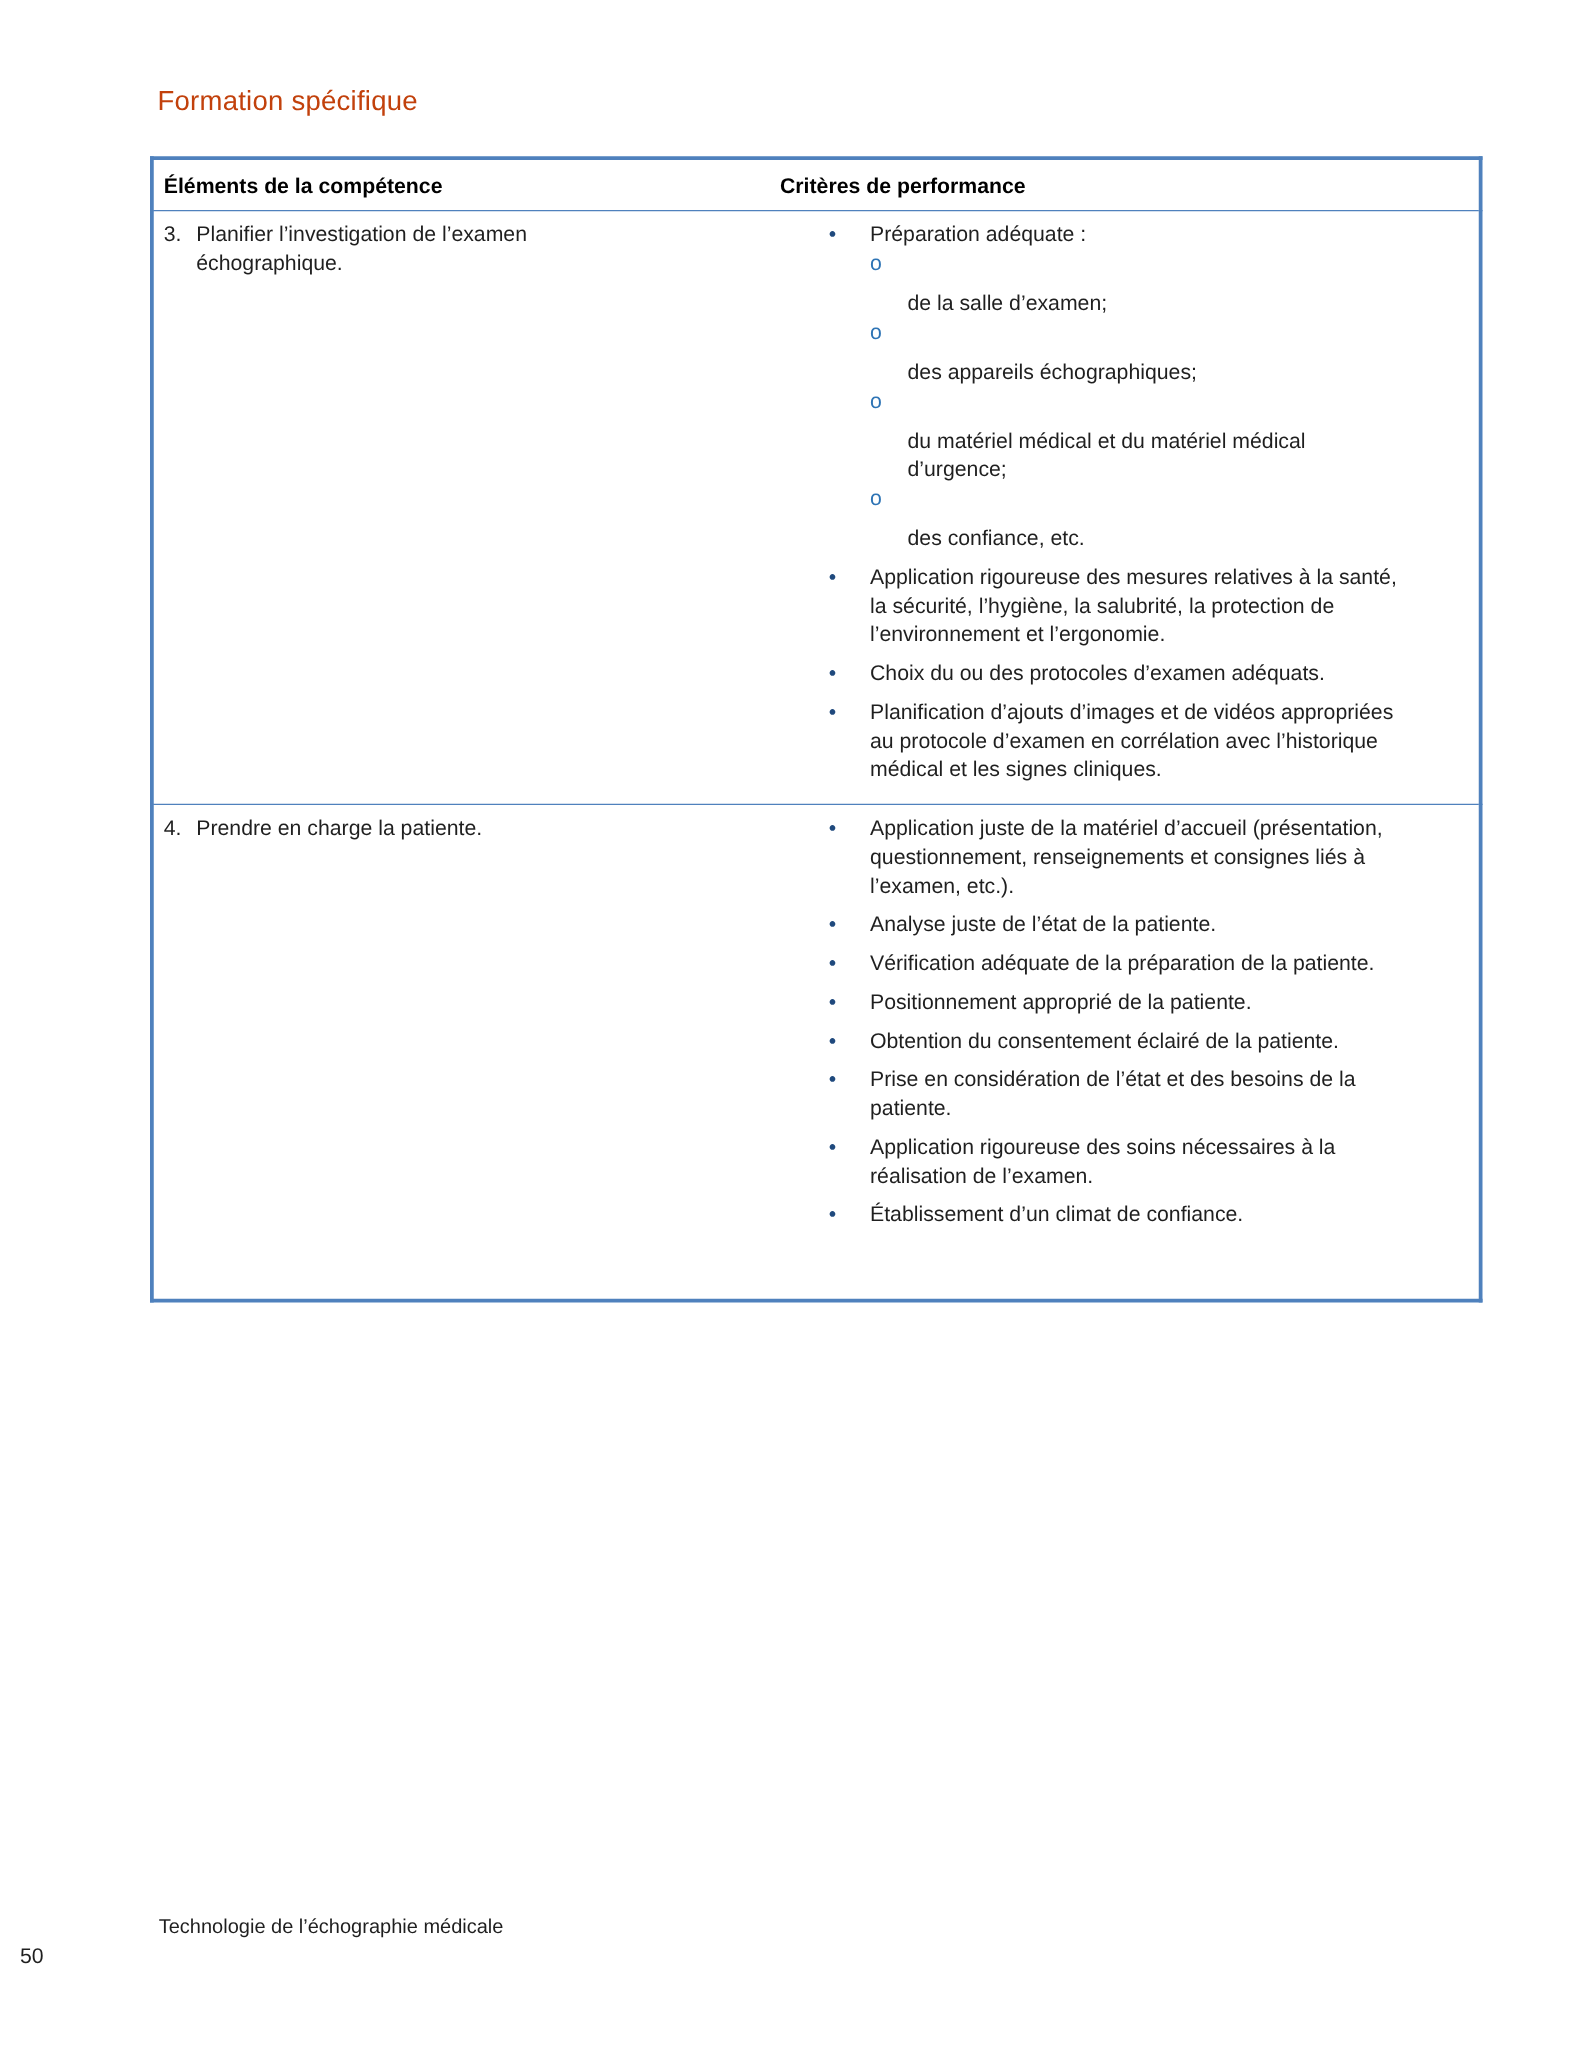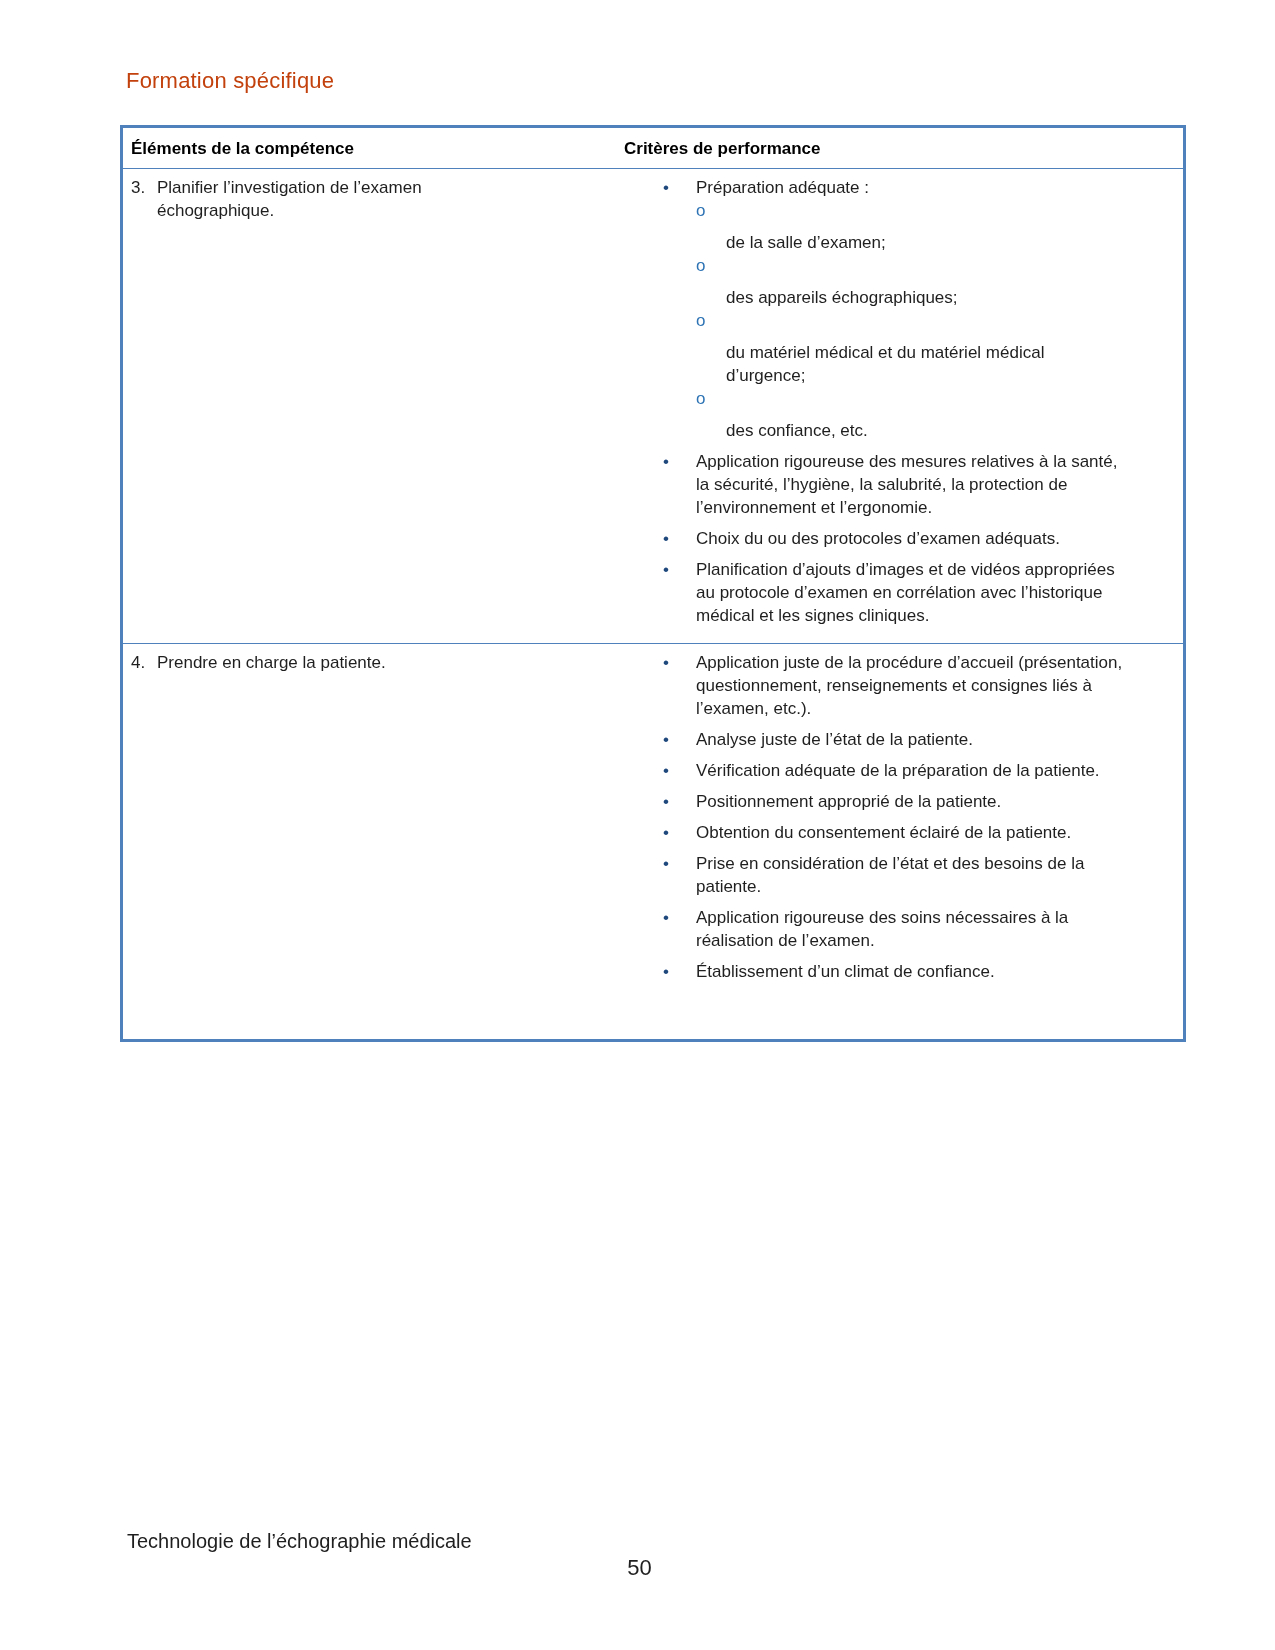--- a/index.html
+++ b/index.html
@@ -37,25 +37,25 @@
   .criterion{margin:0 0 8px 0;}
   .bullet-item{display:flex;padding-left:47px;font-size:17px;line-height:23px;}
   .b-marker{flex:none;width:33px;color:#1F497D;font-size:17px;}
   .b-text{max-width:432px;}
   .sub-list{padding-left:80px;}
   .sub-item{display:flex;font-size:17px;line-height:23px;}
   .s-marker{flex:none;width:30px;color:#2E74B5;}
   .s-text{max-width:400px;margin-top:32px;}
   .footer-left{
     position:absolute;left:127px;top:1531px;
-    font-size:20px;line-height:21px;color:#1f1f1f;
+    font-size:16px;line-height:21px;color:#1f1f1f;
   }
   .page-number{
-    position:absolute;left:4px;right:0;top:1555px;text-align:center;
-    font-size:22px;color:#1f1f1f;
+    position:absolute;left:16px;right:0;top:1555px;text-align:left;
+    font-size:17px;color:#1f1f1f;
   }
 </style>
 </head>
 <body>
 
 <div class="section-heading">Formation spécifique</div>
 
 <table class="doc-table">
   <thead>
     <tr>
@@ -120,21 +120,21 @@
         <td class="col-el">
           <div class="item">
             <span class="item-num">4.</span>
             <span class="item-text">Prendre en charge la patiente.</span>
           </div>
         </td>
         <td class="col-cr">
           <div class="criterion">
             <div class="bullet-item">
               <span class="b-marker">•</span>
-              <span class="b-text">Application juste de la procédure d’accueil (présentation, questionnement, renseignements et consignes liés à l’examen, etc.).</span>
+              <span class="b-text">Application juste de la matériel d’accueil (présentation, questionnement, renseignements et consignes liés à l’examen, etc.).</span>
             </div>
           </div>
           <div class="criterion">
             <div class="bullet-item">
               <span class="b-marker">•</span>
               <span class="b-text">Analyse juste de l’état de la patiente.</span>
             </div>
           </div>
           <div class="criterion">
             <div class="bullet-item">

